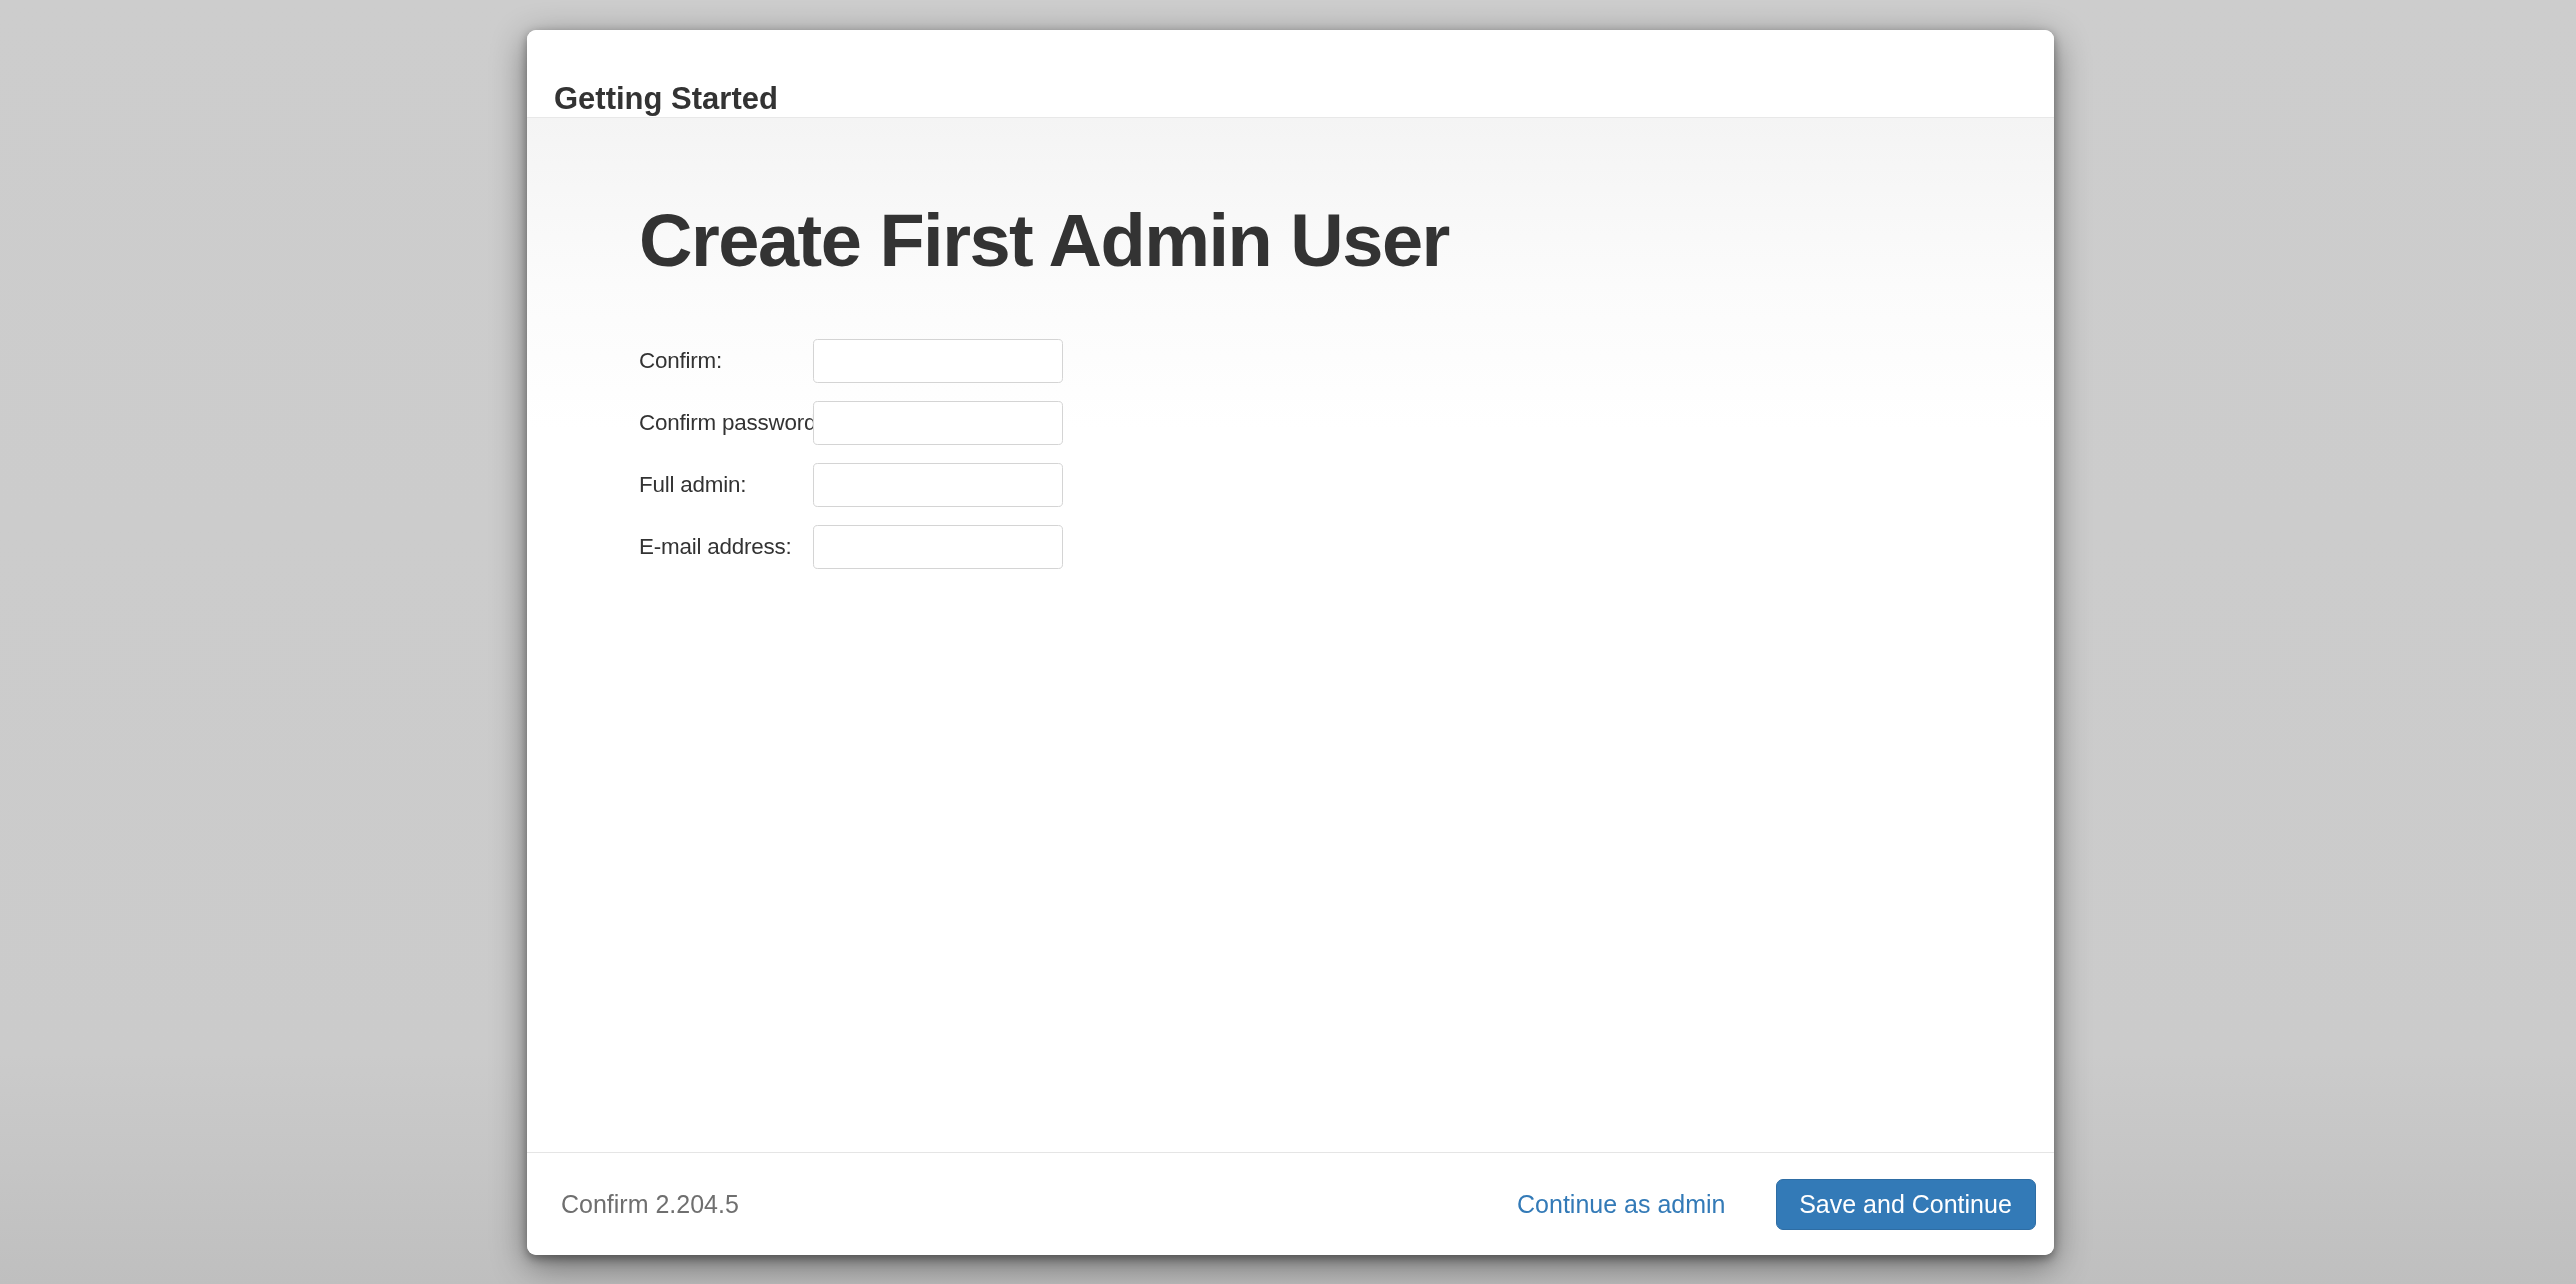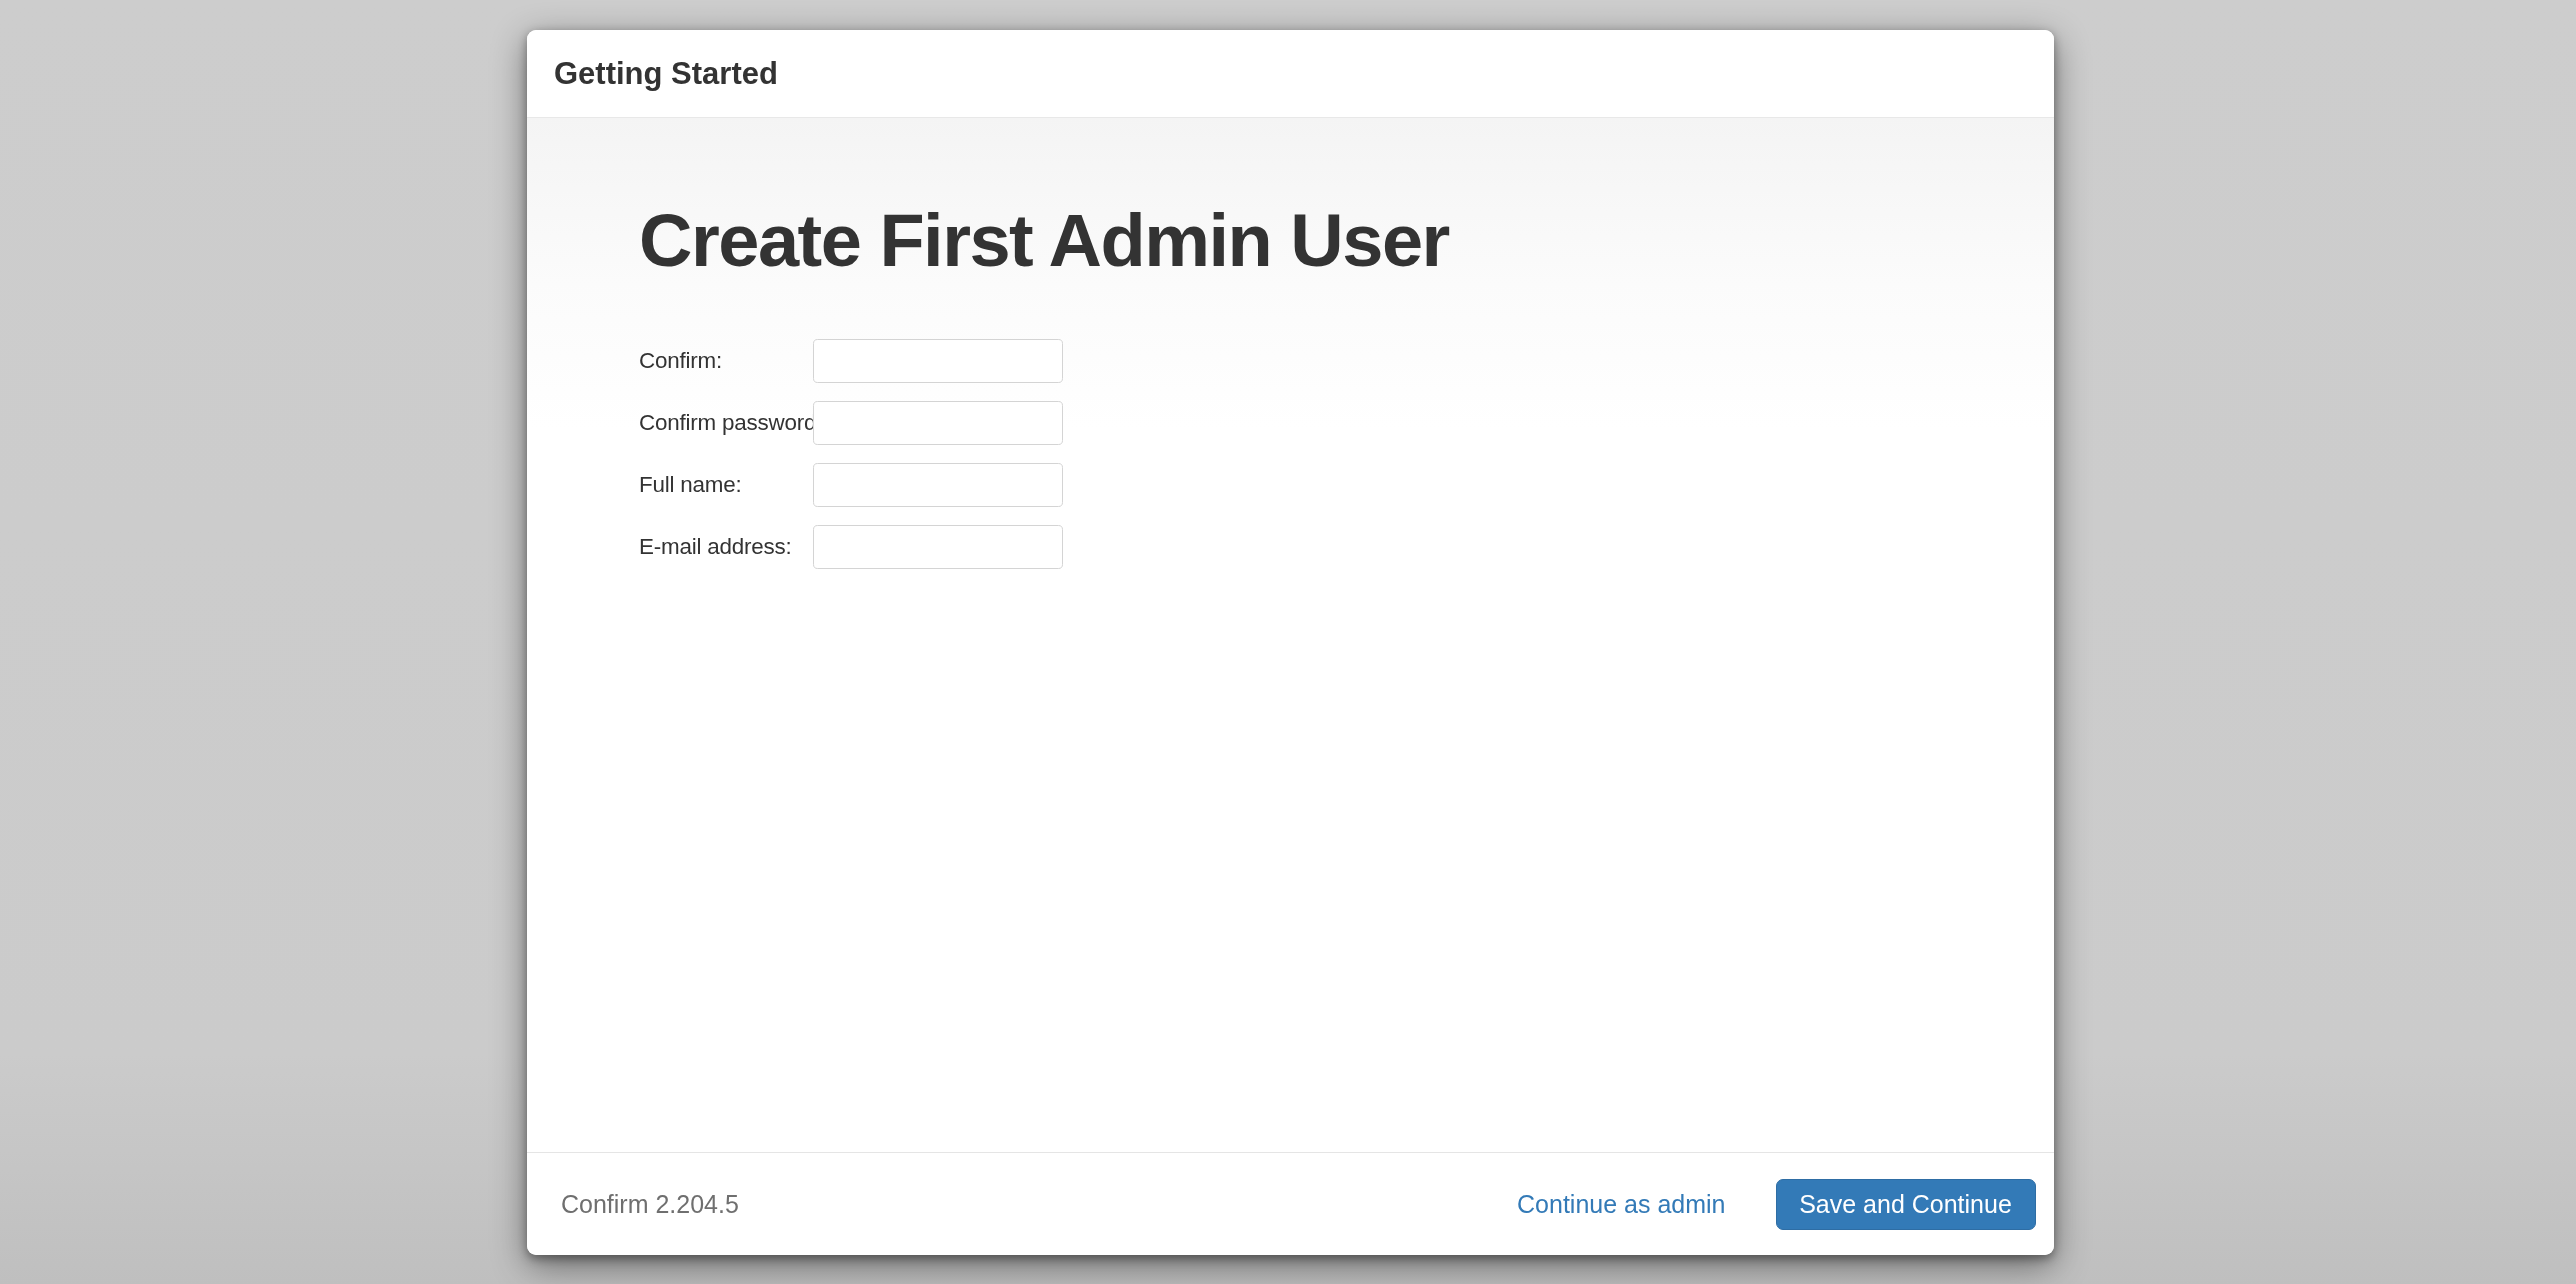--- a/index.html
+++ b/index.html
@@ -18,21 +18,21 @@
     box-shadow: 0 10.8px 35px rgba(0,0,0,0.45), 0 3.1px 9.3px rgba(0,0,0,0.35);
     display: flex; flex-direction: column;
     overflow: hidden;
   }
 
   .modal-header {
     flex: 0 0 auto;
     height: 88px; box-sizing: border-box;
     background: #ffffff;
     border-bottom: 1.5px solid #e8e8e8;
-    display: flex; align-items: center;
+    display: flex; align-items: flex-end;
     padding-left: 27px;
   }
   .modal-header .title {
     margin: 0;
     font-size: 31px; font-weight: 700; color: #333333;
   }
 
   .modal-body {
     flex: 1 1 auto;
     box-sizing: border-box;
@@ -113,21 +113,21 @@
         <span class="field-label">Confirm:</span>
         <input type="password" style="">
       </div>
 
       <div class="form-row">
         <span class="field-label">Confirm password:</span>
         <input type="password" style="">
       </div>
 
       <div class="form-row">
-        <span class="field-label">Full name:</span>
+        <span class="field-label">Full admin:</span>
         <input type="text" style="">
       </div>
 
       <div class="form-row">
         <span class="field-label">E-mail address:</span>
         <input type="text" style="">
       </div>
 
     </div>
   </div>

